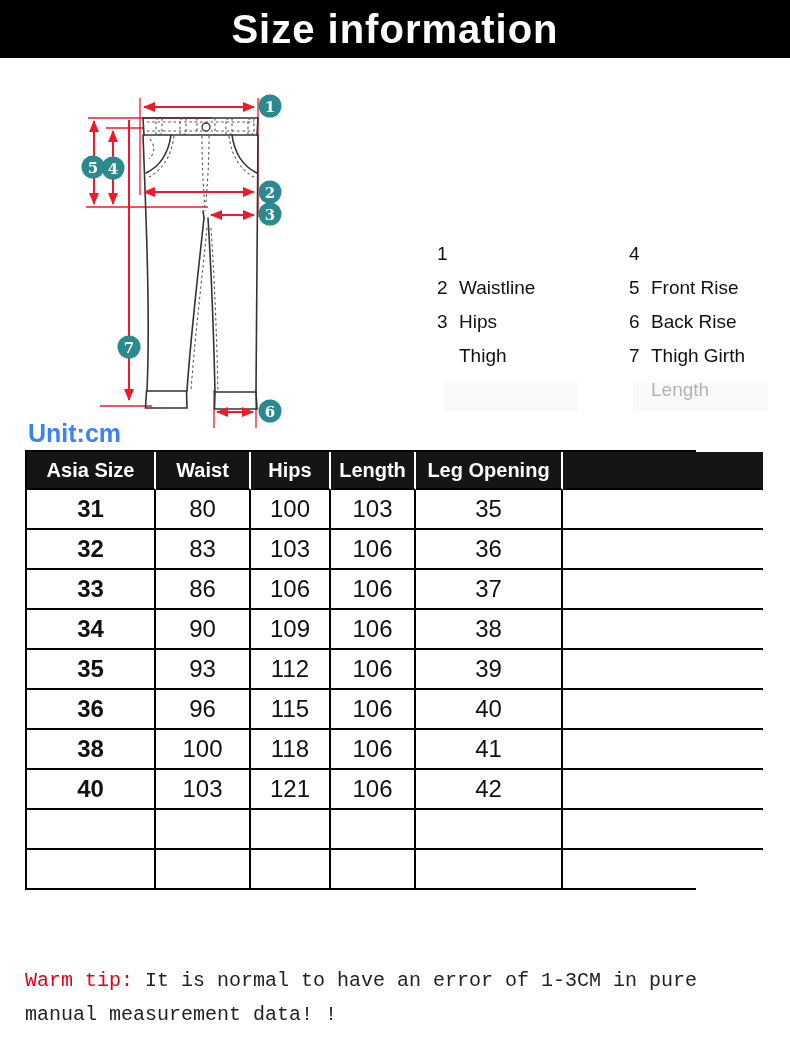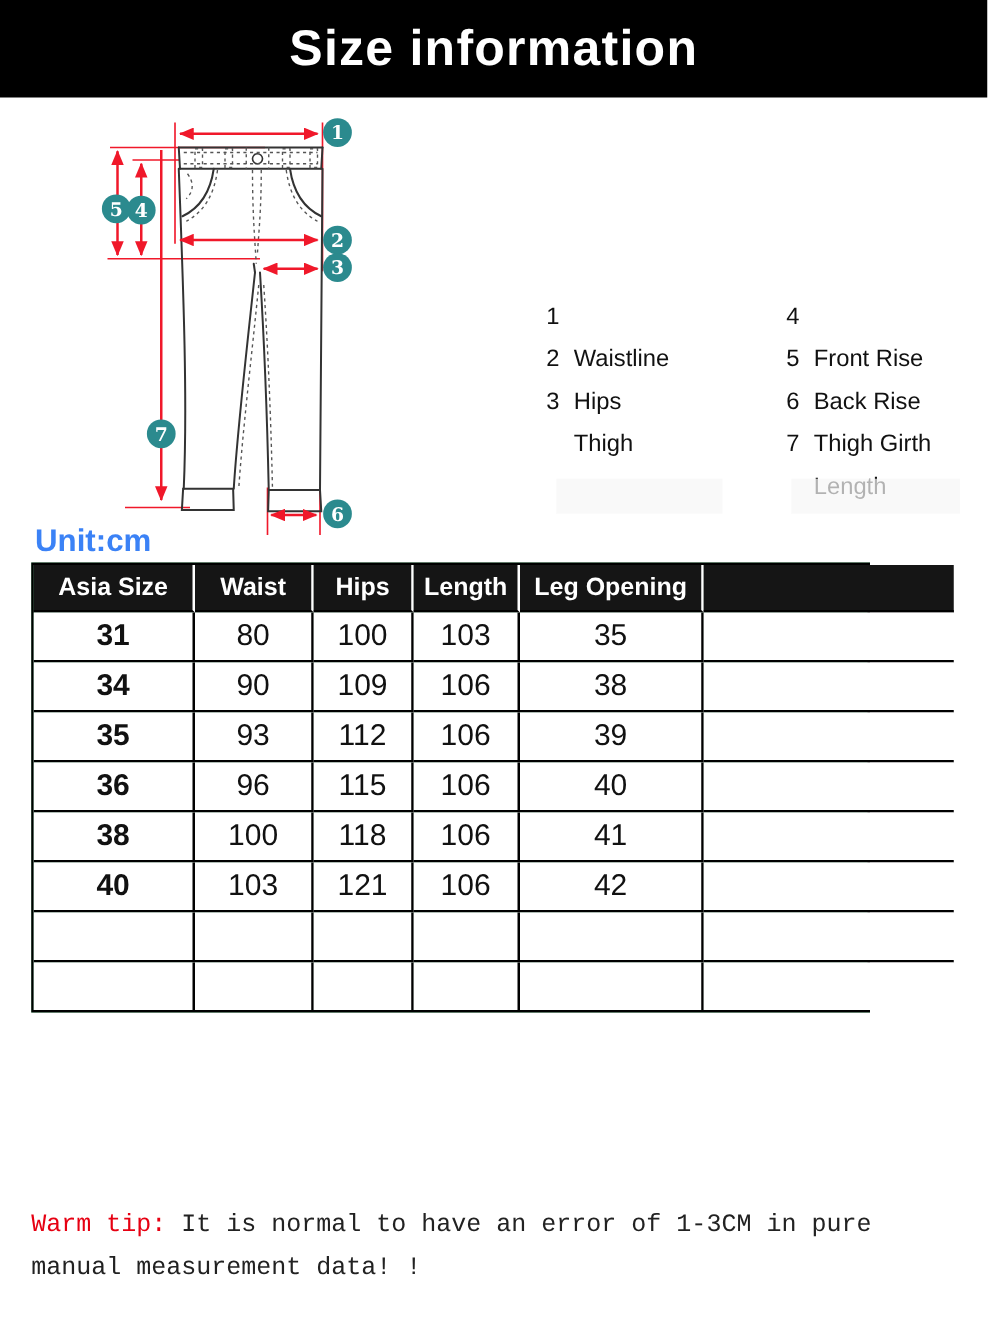--- a/index.html
+++ b/index.html
@@ -2,41 +2,41 @@
 <html><head>
 <meta charset="utf-8">
 <style>
   html,body{margin:0;padding:0;}
   body{
     width:790px;height:1055px;position:relative;background:#fff;
     font-family:"Liberation Sans",sans-serif;overflow:hidden;
   }
   
   .header{
-    position:absolute;left:0;top:0;width:790px;height:78px;background:#000;
+    position:absolute;left:0;top:0;width:790px;height:58px;background:#000;
     display:flex;align-items:center;justify-content:center;
   }
   .header .title{color:#fff;font-size:40px;font-weight:bold;letter-spacing:1px;}
   
   .diagram-svg{position:absolute;left:0;top:78px;}
   .legend-col{position:absolute;color:#111;}
   .legend-col1{left:437px;top:243px;}
   .legend-col2{left:629px;top:243px;}
   .legend-item{display:flex;align-items:flex-start;height:34px;font-size:19px;}
   .legend-num{width:22px;flex:none;}
   .legend-label{white-space:nowrap;margin-top:34px;}
   .watermark-block{position:absolute;height:28px;background:#f7f7f7;opacity:.7;}
   .wm1{left:445px;top:383px;width:133px;}
   .wm2{left:633px;top:383px;width:135px;}
   
   .unit{position:absolute;left:28px;top:419px;font-size:25px;font-weight:600;color:#3b82f6;}
   
   .table-wrap{
     position:absolute;left:25px;top:450px;width:671px;box-sizing:border-box;
-    border:2px solid #000;background:#86efac;
+    border:2px solid #000;background:#4c1d95;
   }
   table.size-table{border-collapse:separate;border-spacing:0;table-layout:fixed;width:100%;}
   .size-table th{
     background:#151515;color:#fff;font-size:20px;font-weight:bold;
     height:36px;padding:0;text-align:center;vertical-align:middle;
     border-right:2px solid #fff;border-bottom:2px solid #000;
   }
   .size-table th:last-child{border-right:none;}
   .size-table td{
     height:38px;padding:0;text-align:center;vertical-align:middle;
@@ -216,20 +216,36 @@
   <tbody>
     <tr>
       <td class="col-size">31</td>
       <td>80</td>
       <td>100</td>
       <td>103</td>
       <td>35</td>
       <td></td>
     </tr>
     <tr>
+      <td class="col-size">32</td>
+      <td>83</td>
+      <td>103</td>
+      <td>106</td>
+      <td>36</td>
+      <td></td>
+    </tr>
+    <tr>
+      <td class="col-size">33</td>
+      <td>86</td>
+      <td>106</td>
+      <td>106</td>
+      <td>37</td>
+      <td></td>
+    </tr>
+    <tr>
       <td class="col-size">34</td>
       <td>90</td>
       <td>109</td>
       <td>106</td>
       <td>38</td>
       <td></td>
     </tr>
     <tr>
       <td class="col-size">35</td>
       <td>93</td>

